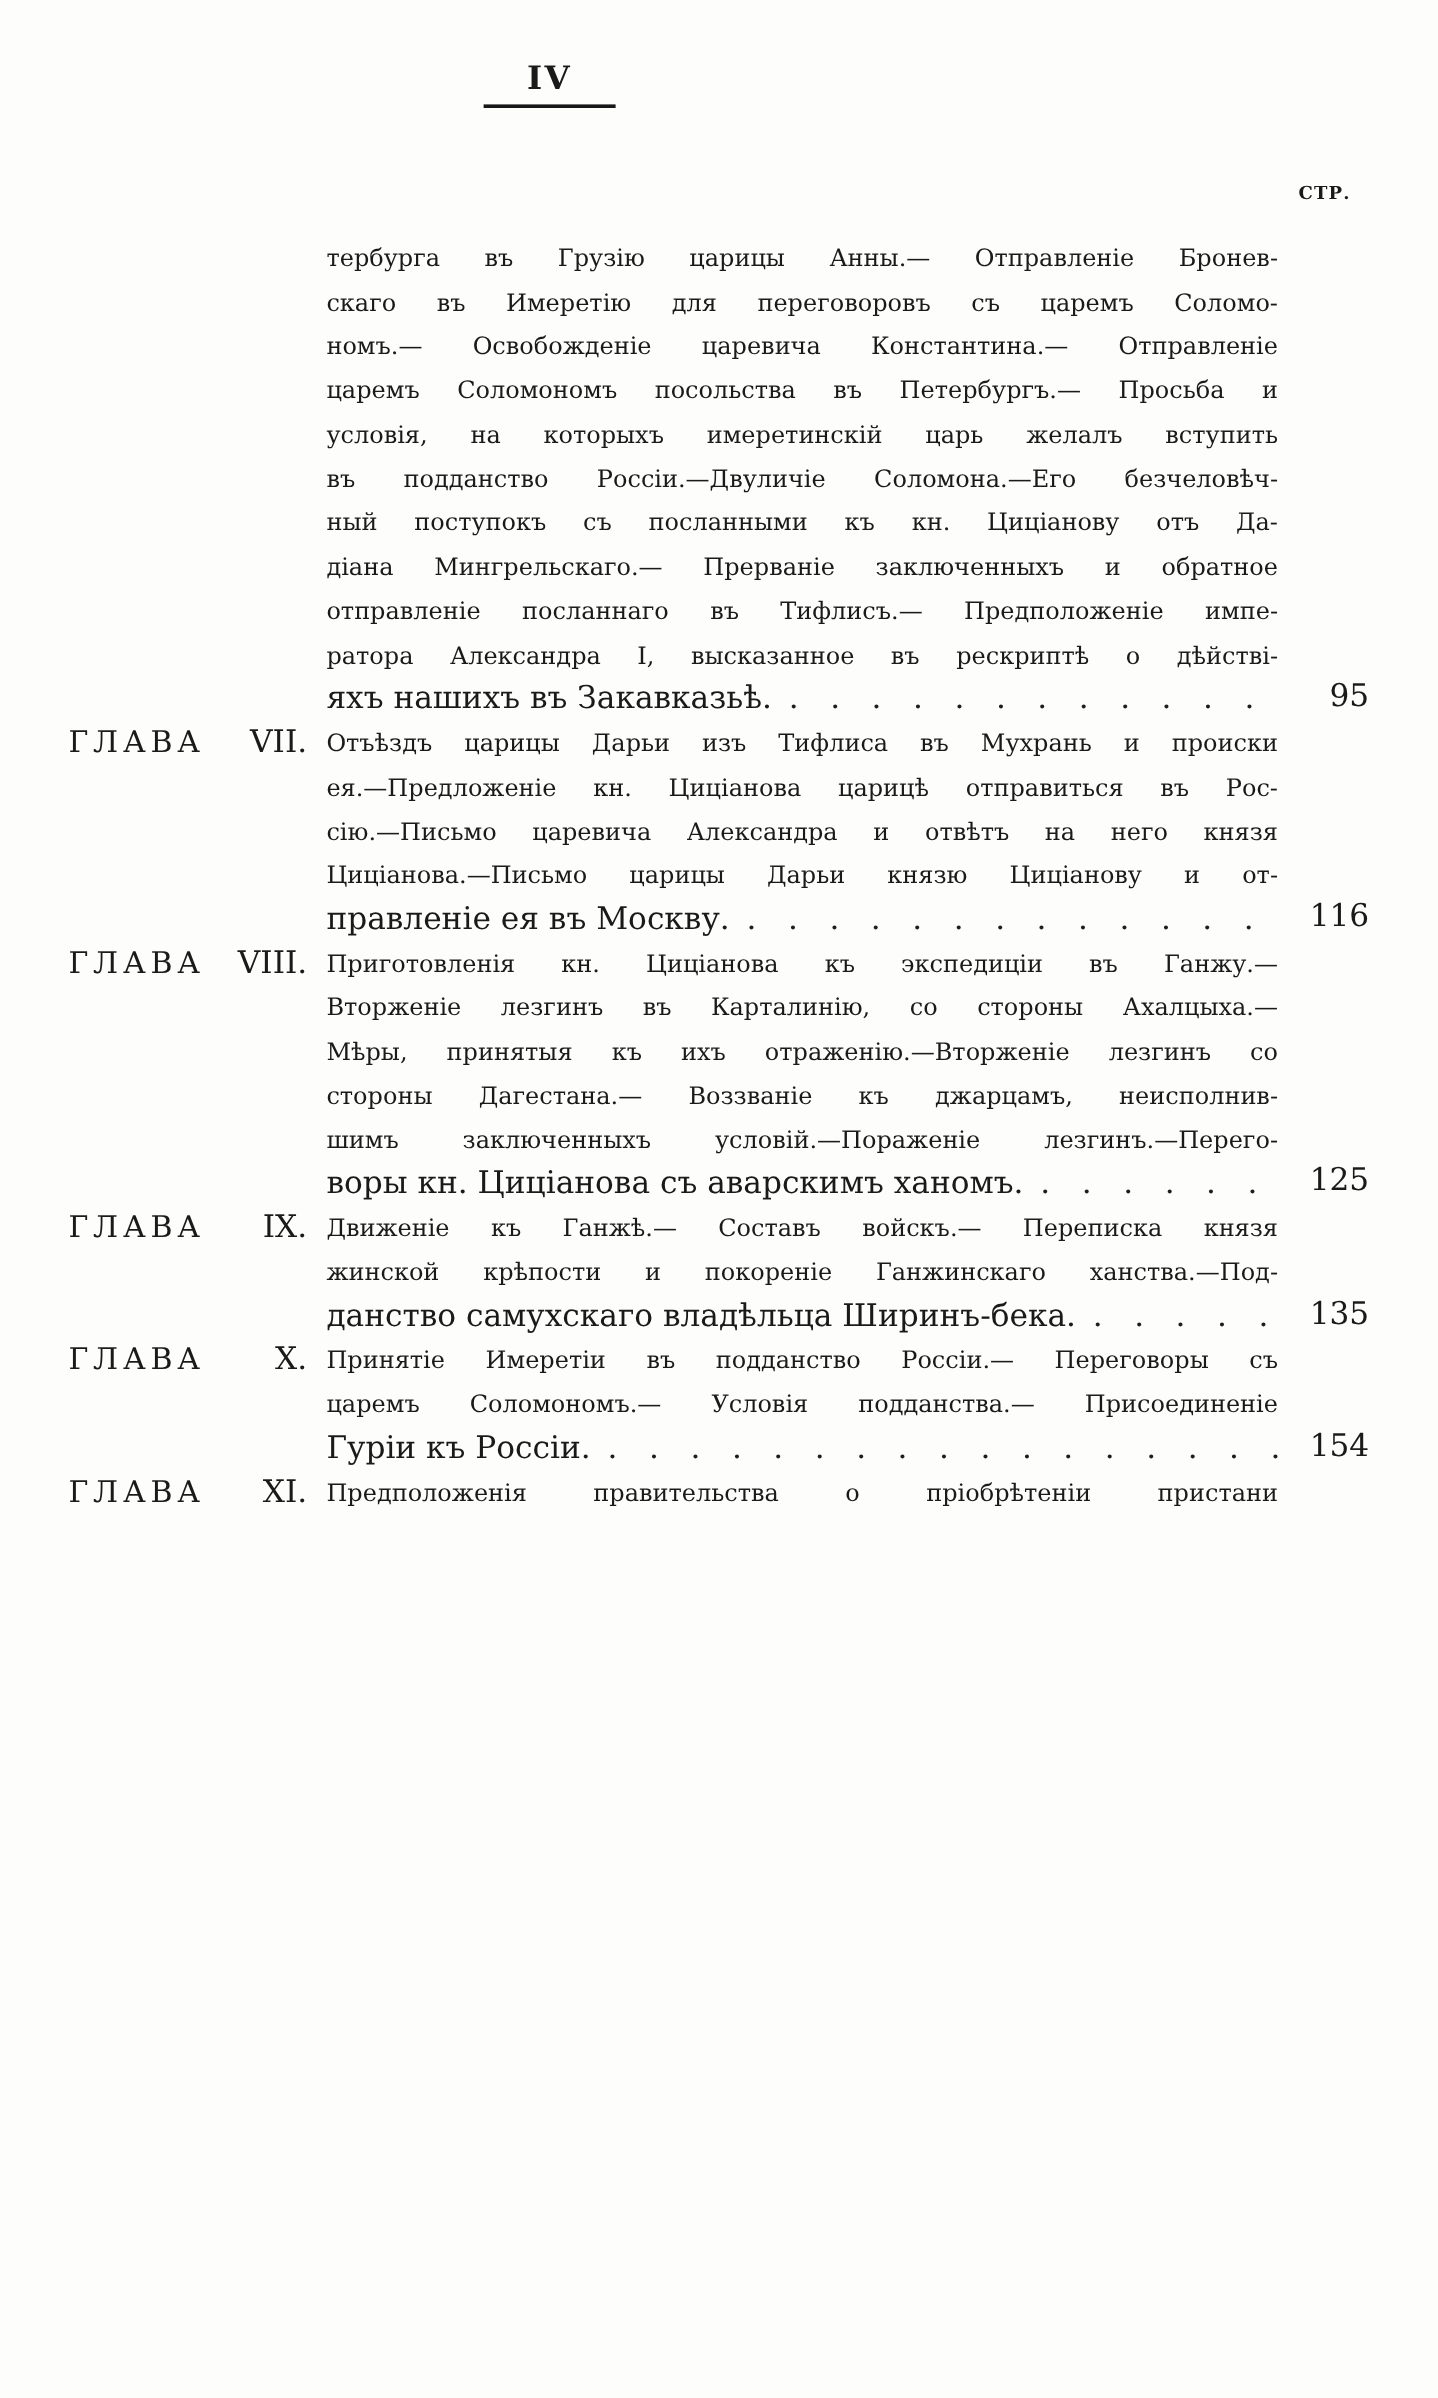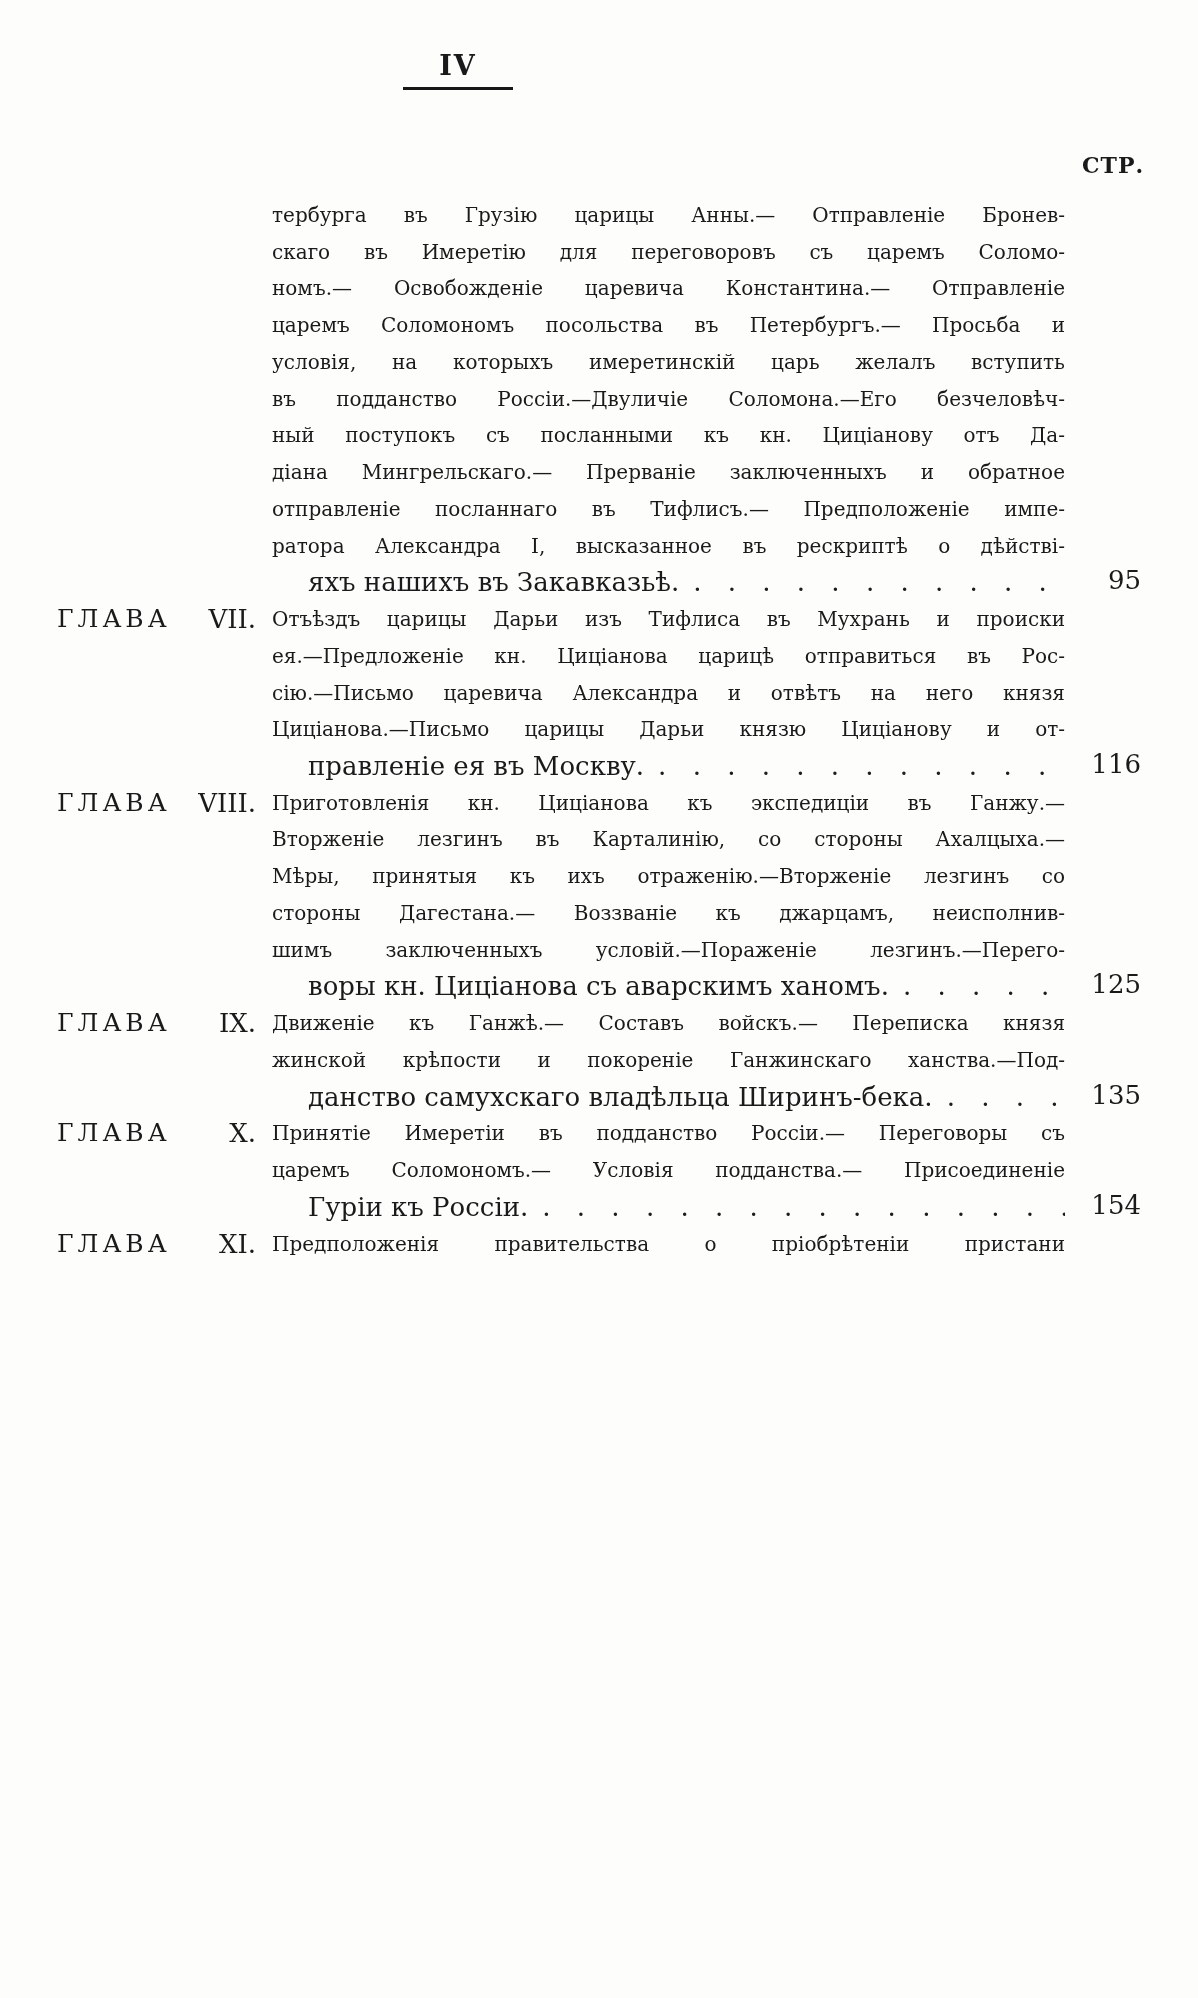--- a/index.html
+++ b/index.html
@@ -19,21 +19,21 @@
     font-size: 27px; font-weight: 700; letter-spacing: 2px;
   }
   .folio-rule {
     position: absolute;
     top: 87px; left: 403px; width: 110px; height: 0;
     border-top: 3px solid #171717;
   }
   .col-header {
     position: absolute;
     top: 152px; left: 1082px;
-    font-size: 22px; font-weight: 700; letter-spacing: 1px;
+    font-size: 15px; font-weight: 700; letter-spacing: 1px;
   }
   .toc {
     position: absolute;
     top: 197px; left: 0; right: 0;
   }
   .entry {
     position: relative;
     padding: 0 133px 0 272px;
   }
   .entry-label {
@@ -57,21 +57,21 @@
     text-align: justify;
     text-align-last: justify;
     -moz-text-align-last: justify;
   }
   .tail-row {
     display: flex;
     align-items: baseline;
     font-size: 26px;
     line-height: 36.73px;
   }
-  .tail-text { white-space: nowrap; margin-left: 36px; }
+  .tail-text { white-space: nowrap; }
   .leader {
     flex: 1;
     overflow: hidden;
     white-space: nowrap;
     letter-spacing: 9px;
     padding-left: 14px;
     color: #1d1d1d;
   }
   .page-num {
     position: absolute;

